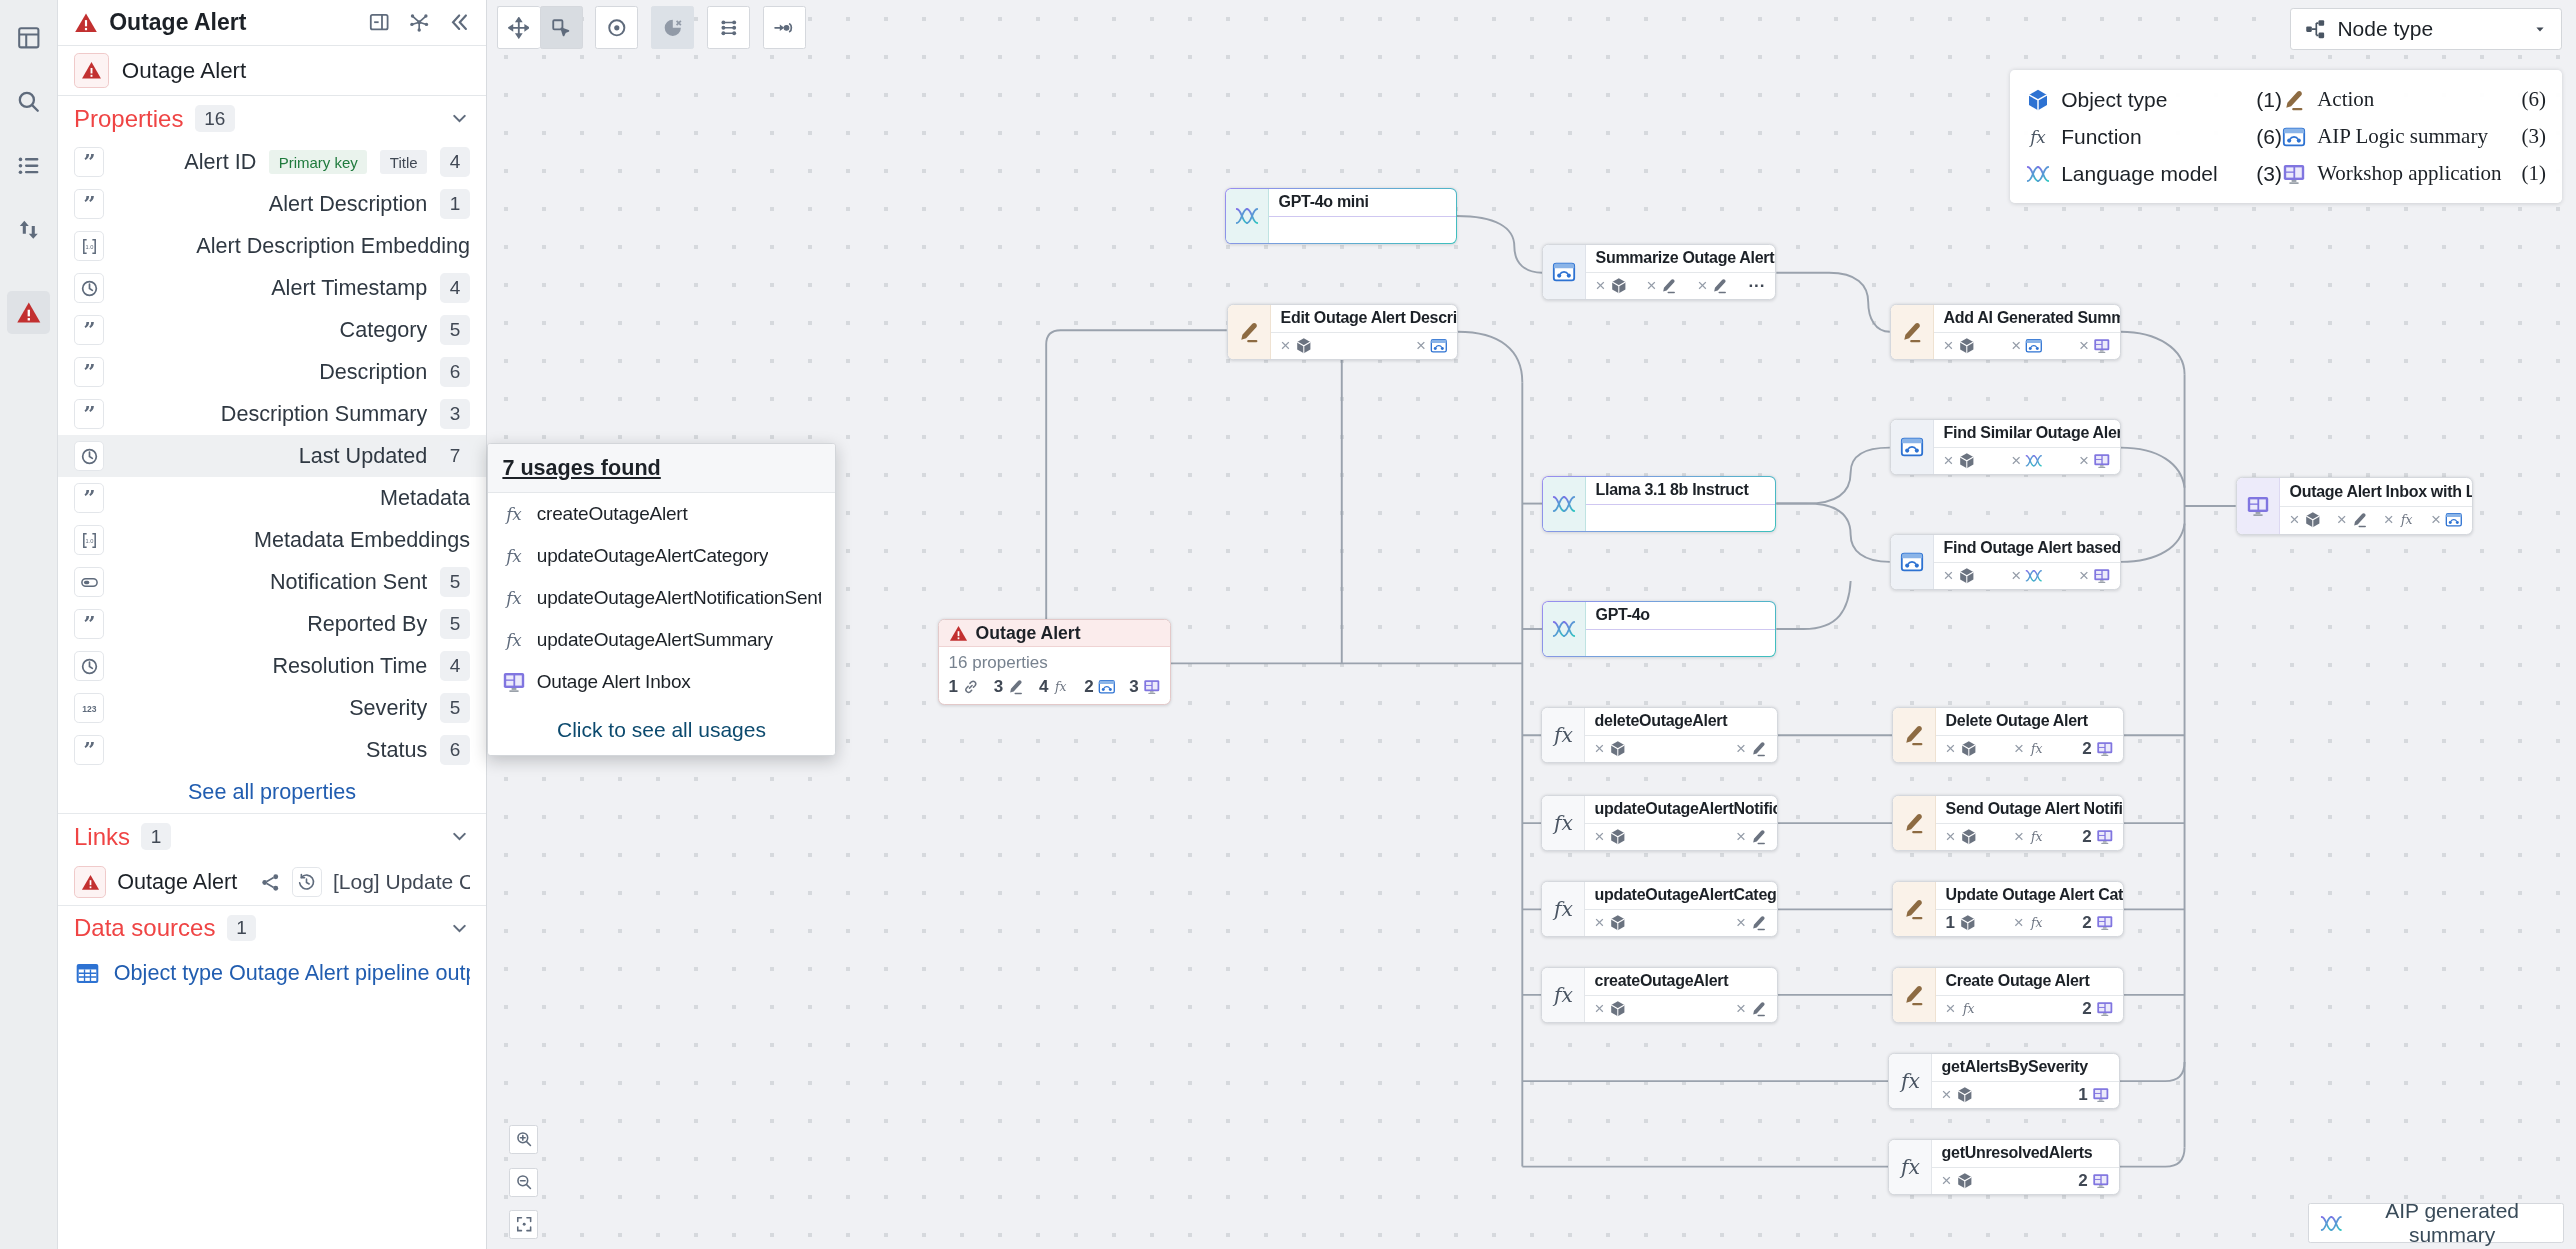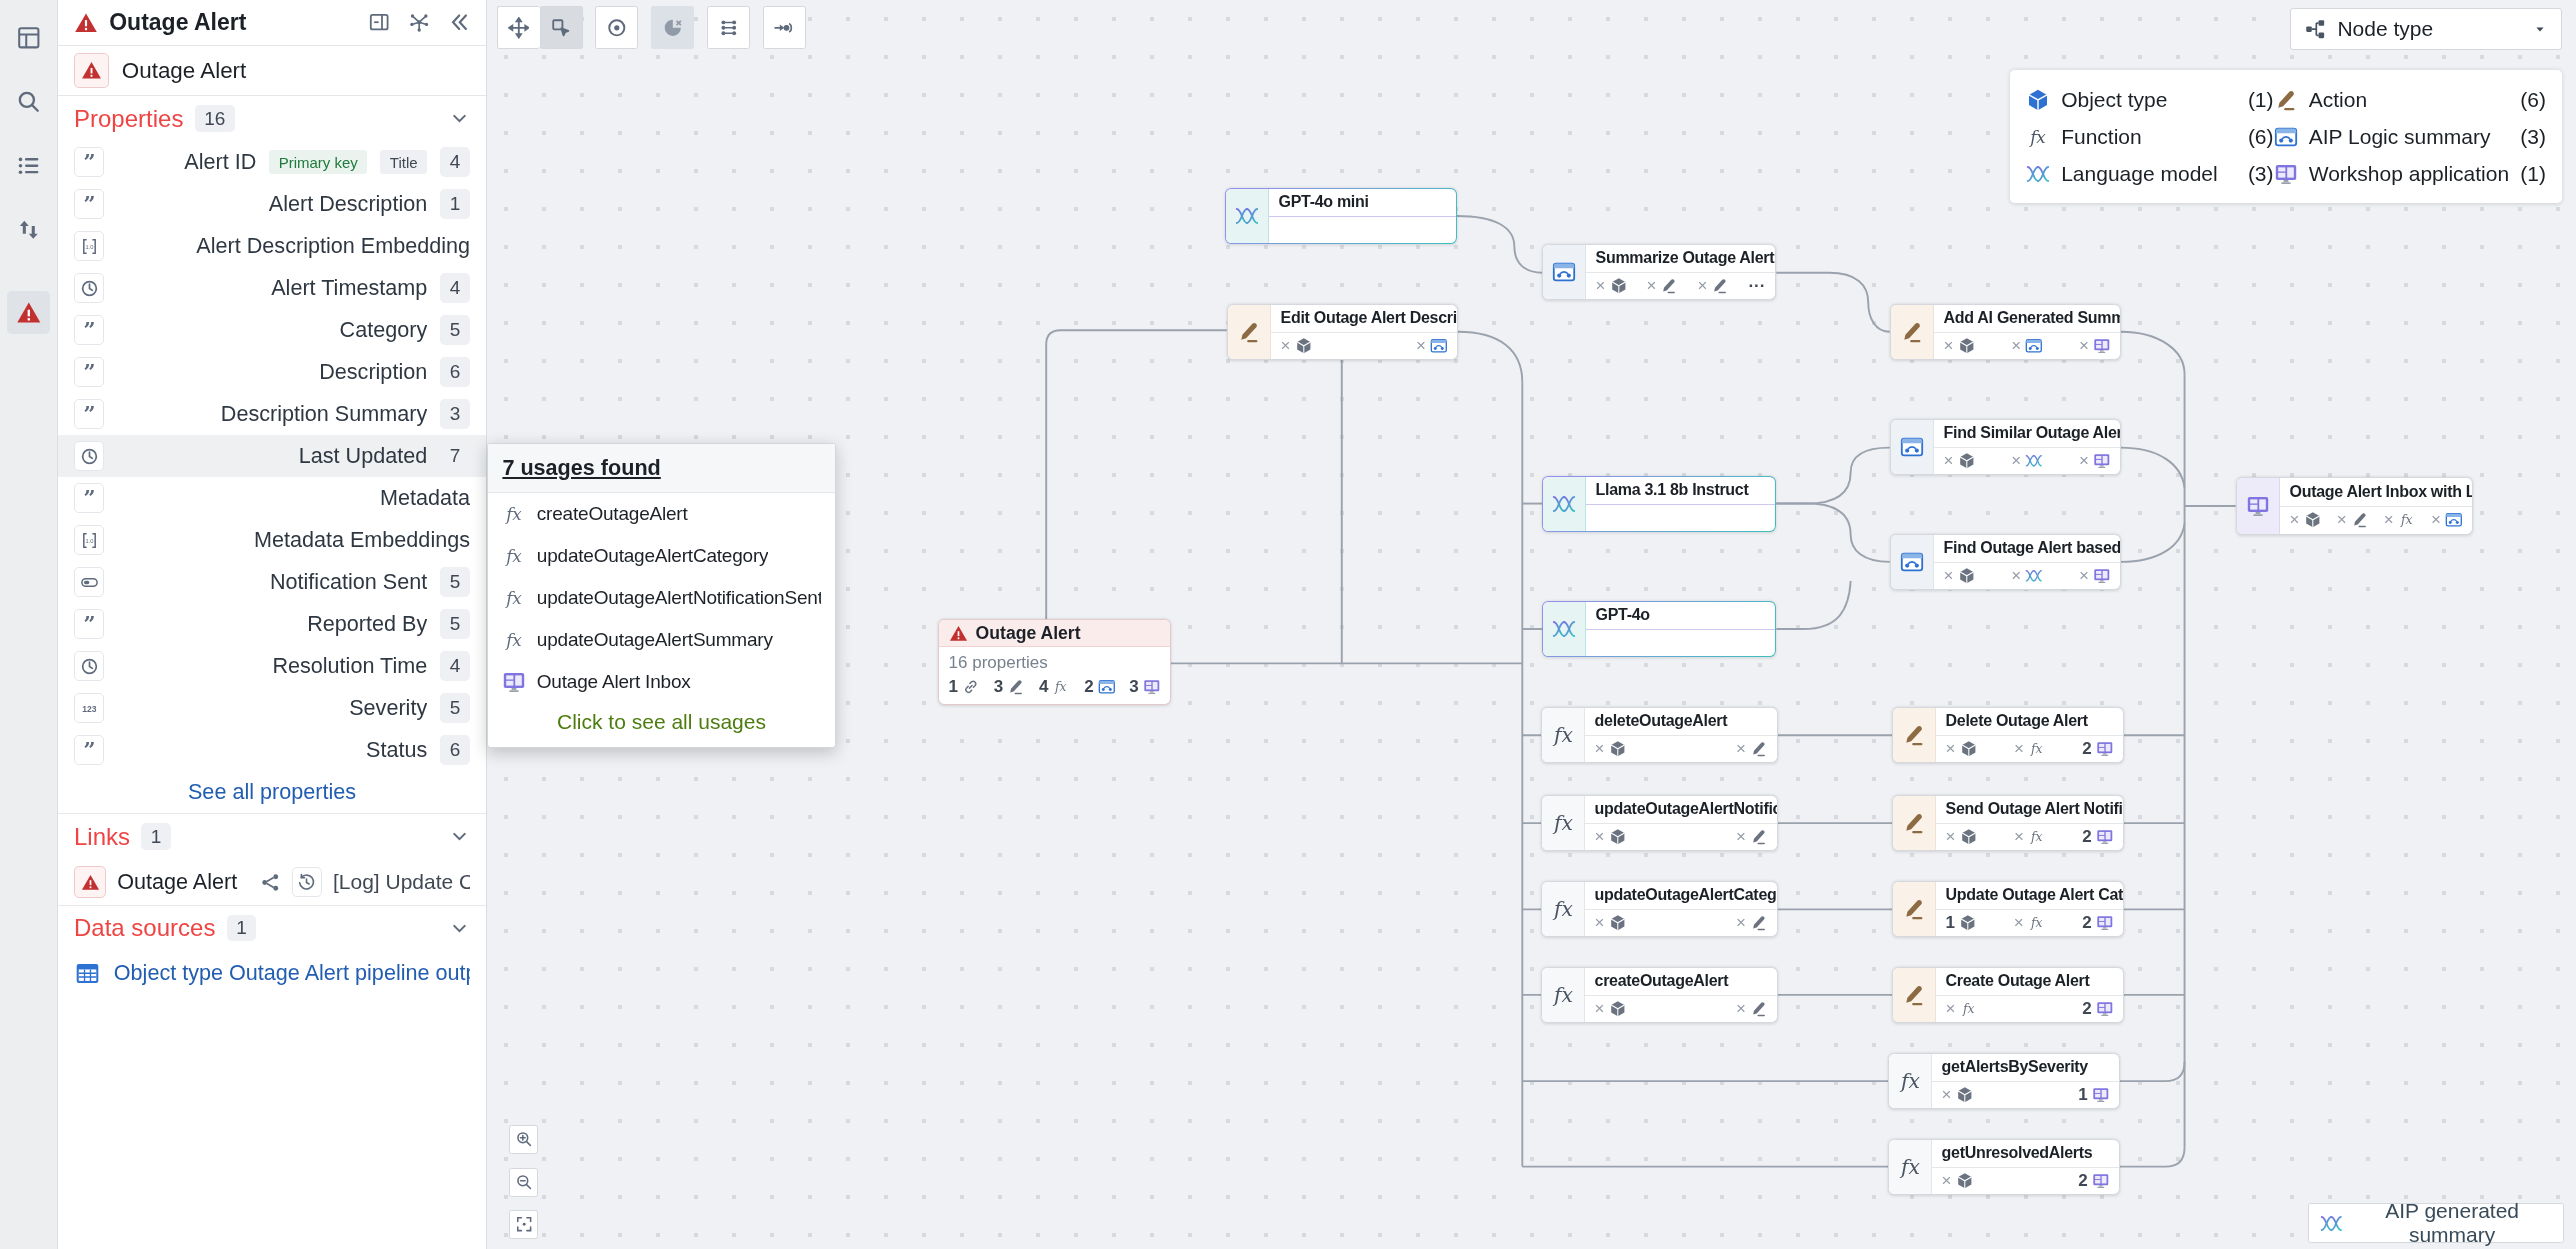--- a/index.html
+++ b/index.html
@@ -77,21 +77,21 @@
   
   .ntdd{position:absolute;left:1803px;top:8px;width:272px;height:42px;background:#fff;border:0.8px solid #d3d6da;
         border-radius:3.2px;z-index:10;display:flex;align-items:center;gap:11.2px;padding:0 12.8px;cursor:pointer;}
   .ntdd .nicon{width:22.4px;height:22.4px;color:#4a5563;}
   .ntdd .lbl{font-size:21px;flex:1;}
   .ntdd .car{width:16px;height:16px;color:#404854;}
   .legend{position:absolute;left:1523px;top:70px;width:552px;background:rgba(255,255,255,.97);border-radius:4.8px;
           box-shadow:0 0.8px 4px rgba(16,22,26,.15);z-index:10;display:flex;padding:11.2px 16px;}
   .lcol{display:flex;flex-direction:column;}
   .lcol.c1{width:256px;}
-  .lcol.c2{flex:1;}
+  .lcol.c2{flex:1;font-family:Liberation Serif, serif;}
   .litem{display:flex;align-items:center;gap:11.2px;height:37px;}
   .litem .icon{width:24px;height:24px;}
   .litem .lbl{font-size:21px;flex:1;white-space:nowrap;}
   .litem .cnt{font-size:21px;color:#1c2127;}
 
   
   .node{position:absolute;display:flex;background:#fff;border:1.2px solid #d5d8dd;border-radius:6.4px;
         box-shadow:0 0.8px 3.2px rgba(16,22,26,.14);z-index:5;cursor:pointer;}
   .ncell{width:43px;flex:0 0 auto;border-right:0.8px solid #e1e4e8;border-radius:5.2px 0 0 5.2px;
          display:flex;align-items:center;justify-content:center;}
@@ -120,21 +120,21 @@
   .ometa{font-size:17px;color:#77828f;padding:5.6px 9.6px 0;}
   .obadges{display:flex;justify-content:space-between;align-items:center;padding:4px 9.6px 7.2px;}
 
   
   .usage-tip{position:absolute;left:0;top:443px;width:349px;background:#fff;border:0.8px solid #d3d6da;border-radius:3.2px;
              box-shadow:0 4.8px 16px rgba(16,22,26,.22);z-index:50;overflow:hidden;}
   .tip-head{background:#f6f7f9;border-bottom:0.8px solid #e4e7ea;padding:11.2px 14.4px;font-size:21.6px;font-weight:bold;text-decoration:underline;}
   .tip-item{display:flex;align-items:center;gap:10.4px;height:42px;padding:0 14.4px;cursor:pointer;}
   .tip-item .icon{width:24px;height:24px;flex:0 0 auto;}
   .tip-item .lbl{font-size:19px;letter-spacing:-0.2px;white-space:nowrap;overflow:hidden;}
-  .tip-foot{text-align:center;font-size:21px;color:#4d7c0f;padding:6.4px 0 12.8px;cursor:pointer;}
+  .tip-foot{text-align:center;font-size:21px;color:#0c4a6e;padding:6.4px 0 12.8px;cursor:pointer;margin-top:8px;}
 
   
   .zoomctl{position:absolute;left:22.4px;top:1125px;z-index:10;display:flex;flex-direction:column;gap:13.6px;}
   .zbtn{width:29px;height:29px;background:#fff;border:0.8px solid #d5d8dd;border-radius:2.4px;color:#5f6b7c;
         display:flex;align-items:center;justify-content:center;cursor:pointer;}
   .zbtn .icon{width:18.4px;height:18.4px;}
   .aip-btn{position:absolute;left:1821px;top:1203px;width:256px;height:40px;background:#fff;border:0.8px solid #d5d8dd;
            border-radius:2.4px;z-index:10;display:flex;align-items:center;gap:9.6px;padding:0 11.2px;cursor:pointer;}
   .aip-btn .icon{width:25.6px;height:21px;}
   .aip-btn .lbl{font-size:21px;color:#394b59;}

